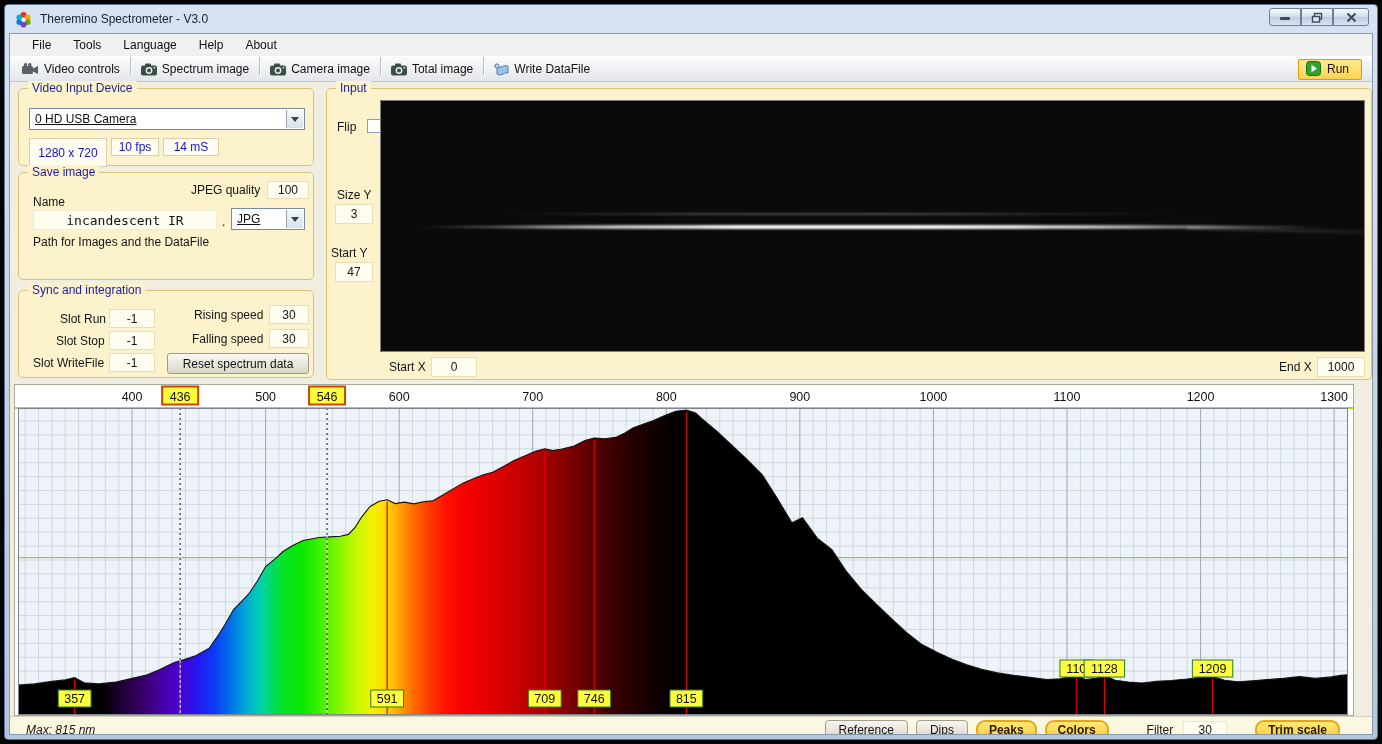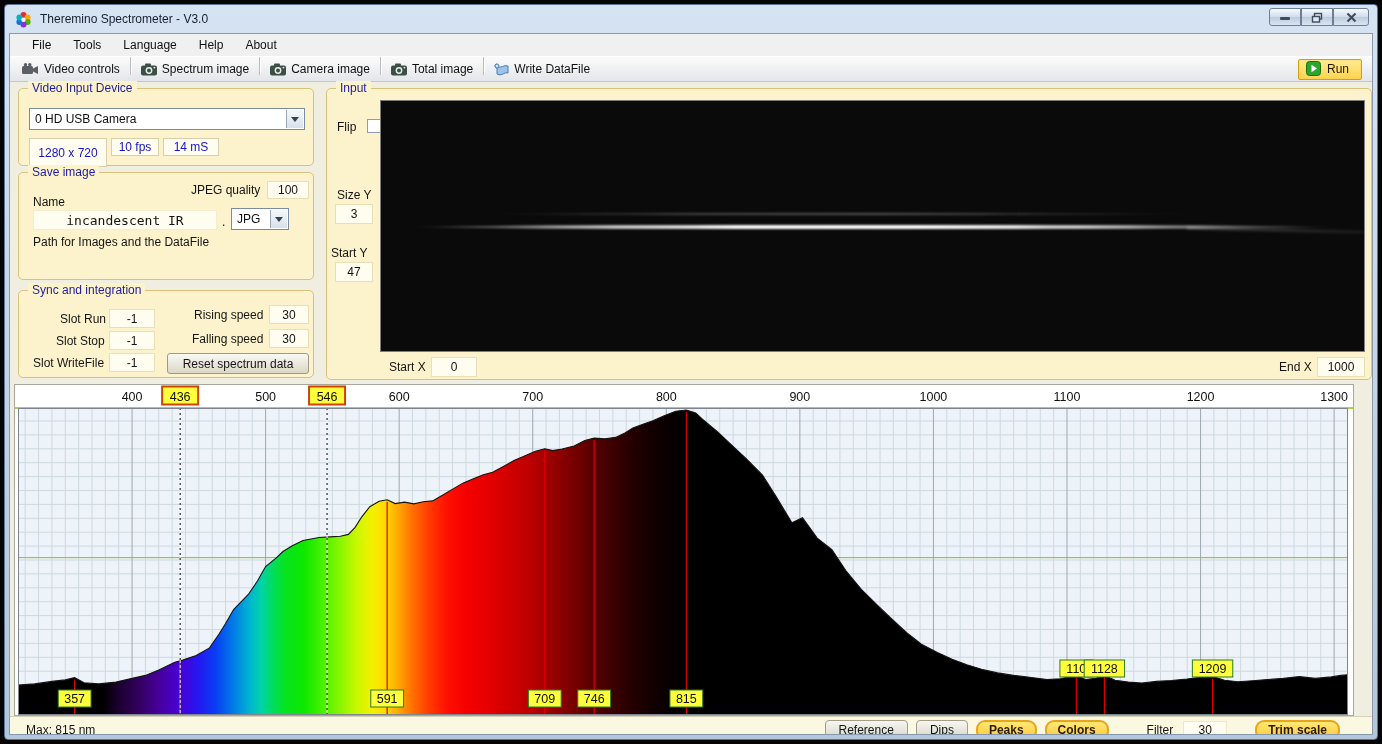--- a/index.html
+++ b/index.html
@@ -26,38 +26,38 @@
 
   
   .content { position:relative; height:636px; background:#efeee1;padding-left:40px; }
 
   .groupbox { position:absolute; background:#fcf3cd; border:1px solid #dcc179; border-radius:5px; }
   .group-title { position:absolute; top:-8px; left:9px; background:#fcf3cd; padding:0 4px; font-size:12px; color:#1d1d9e; }
   .lbl { position:absolute; font-size:12px; color:#141414; white-space:nowrap; }
   .field { position:absolute; background:#fffdf0; border:1px solid #eadfb4; font-size:12px; color:#141414; display:flex; align-items:center; justify-content:center; }
   .field.blue { color:#1414c8; border-color:#d9cfae; }
   .field.mono { font-family:"DejaVu Sans Mono",monospace; font-size:13px; border-color:#f3ecd0; }
-  .dropdown { position:absolute; background:#fff; border:1px solid #7d8c9b; display:flex; align-items:center; font-size:12px; color:#101010; padding-left:5px; }
+  .dropdown { position:absolute; background:#fff; border:1px solid #7d8c9b; display:flex; align-items:center; font-size:12px; color:#101010; padding-left:5px;text-decoration:underline; }
   .dd-arrow { position:absolute; right:1px; top:1px; bottom:1px; width:17px; background:linear-gradient(#f4f8fb,#d7e1ea); border-left:1px solid #99a7b5; display:flex; align-items:center; justify-content:center; }
   .dd-arrow::after { content:""; border:4px solid transparent; border-top:5px solid #39424c; margin-top:5px; }
   .checkbox { position:absolute; width:14px; height:14px; background:#fff; border:1px solid #8d9daa; }
   .push-btn { position:absolute; background:linear-gradient(#f9f9f5,#dbd7c6); border:1px solid #a09a85; border-radius:3px; font-size:12px; color:#141414; display:flex; align-items:center; justify-content:center; }
 
   .camera { position:absolute; left:53px; top:11px; width:985px; height:252px; background:#0a0a0a; border:1px solid #7e7e7e; overflow:hidden; }
   .streak-main { position:absolute; top:124px; left:3%; width:94%; height:4px; border-radius:50%; filter:blur(1px);
     background:linear-gradient(90deg, rgba(255,255,255,0) 0%, rgba(255,255,255,.22) 6%, rgba(255,255,255,.75) 18%, rgba(255,255,255,.98) 32%, #ffffff 55%, rgba(255,255,255,.85) 72%, rgba(255,255,255,.4) 88%, rgba(255,255,255,0) 100%); }
   .streak-faint { position:absolute; top:112px; left:10%; width:74%; height:2px; border-radius:50%; filter:blur(1.2px);
     background:linear-gradient(90deg, rgba(255,255,255,0), rgba(200,200,200,.3) 25%, rgba(210,210,210,.38) 55%, rgba(255,255,255,0)); }
   .streak-tail { position:absolute; top:128px; right:0; width:18%; height:2px; transform:rotate(1.4deg); filter:blur(1.5px);
     background:linear-gradient(90deg, rgba(255,255,255,.35), rgba(180,180,180,.15)); }
 
   .chart-wrap { position:absolute; left:4px; top:302px; width:1340px; height:332px; background:#fff; }
 
   .statusbar { position:absolute; left:0; right:0; top:634px; height:26px; background:#fbf8e2; border-top:1px solid #d6d2ba; display:flex; align-items:center; font-size:12px; color:#141414; }
-  .status-max { margin-left:16px; }
+  .status-max { margin-left:16px;font-style:italic; }
   .sb-btn { background:linear-gradient(#f6f6f2,#d9d5c6); border:1px solid #a39d89; border-radius:4px; padding:2px 13px; font-size:12px; color:#141414; margin-left:8px; }
   .sb-btn-y { background:linear-gradient(#ffe876,#ffc93c); border:2px solid #e8a51c; border-radius:9px; padding:1px 11px; font-size:12px; font-weight:bold; color:#2a1c00; margin-left:8px; }
   .sb-filter-lbl { margin-left:38px; }
   .sb-filter-val { width:44px; height:18px; background:#fffdf0; border:1px solid #eee6c8; margin-left:10px; display:flex; align-items:center; justify-content:center; }
   .sb-trim { margin-left:28px; margin-right:32px; }
   svg text { font-family:"Liberation Sans",sans-serif; }
 </style>
 </head>
 <body>
 
@@ -178,21 +178,21 @@
           <div class="field blue" style="left:144px;top:49px;width:56px;height:18px;">14 mS</div>
         </div>
 
         <div class="groupbox" style="left:8px;top:90px;width:296px;height:108px;">
           <span class="group-title">Save image</span>
           <span class="lbl" style="left:172px;top:10px;">JPEG quality</span>
           <div class="field" style="left:248px;top:8px;width:42px;height:18px;">100</div>
           <span class="lbl" style="left:14px;top:22px;">Name</span>
           <div class="field mono" style="left:14px;top:37px;width:184px;height:20px;">incandescent IR</div>
           <span class="lbl" style="left:203px;top:42px;">.</span>
-          <div class="dropdown" style="left:212px;top:35px;width:58px;height:22px;">
+          <div class="dropdown" style="left:212px;top:35px;width:74px;height:22px;">
             <span>JPG</span>
             <span class="dd-arrow"></span>
           </div>
           <span class="lbl" style="left:14px;top:62px;">Path for Images and the DataFile</span>
         </div>
 
         <div class="groupbox" style="left:8px;top:208px;width:296px;height:88px;">
           <span class="group-title">Sync and integration</span>
           <span class="lbl" style="left:41px;top:21px;">Slot Run</span>
           <div class="field" style="left:90px;top:18px;width:46px;height:19px;">-1</div>

